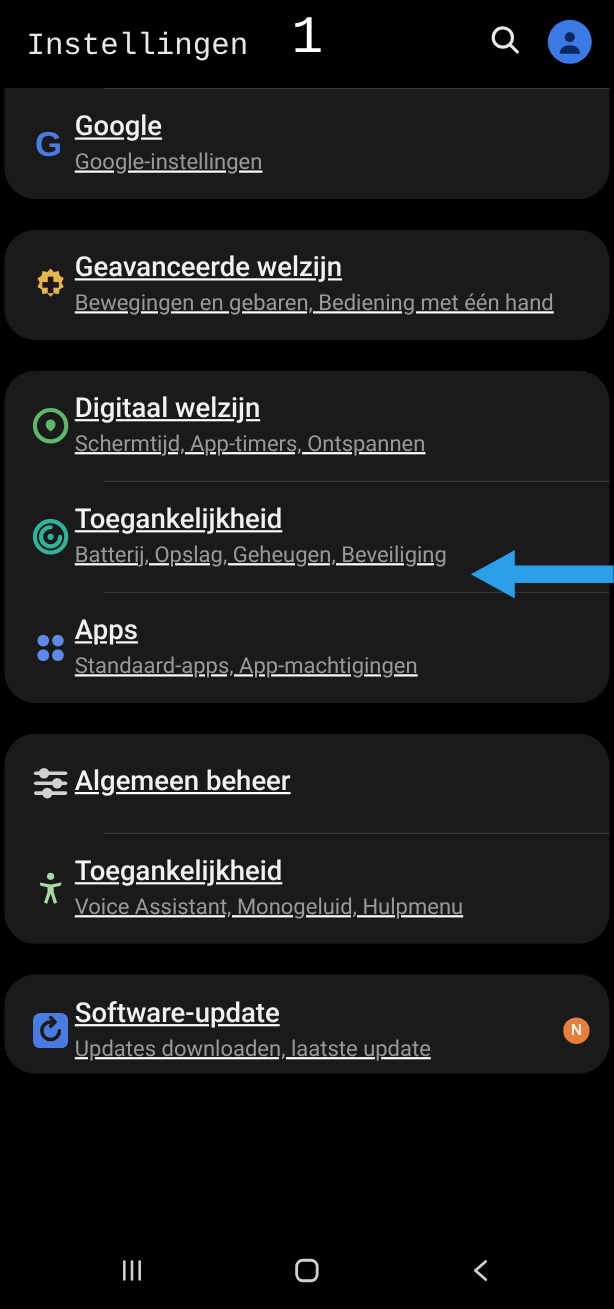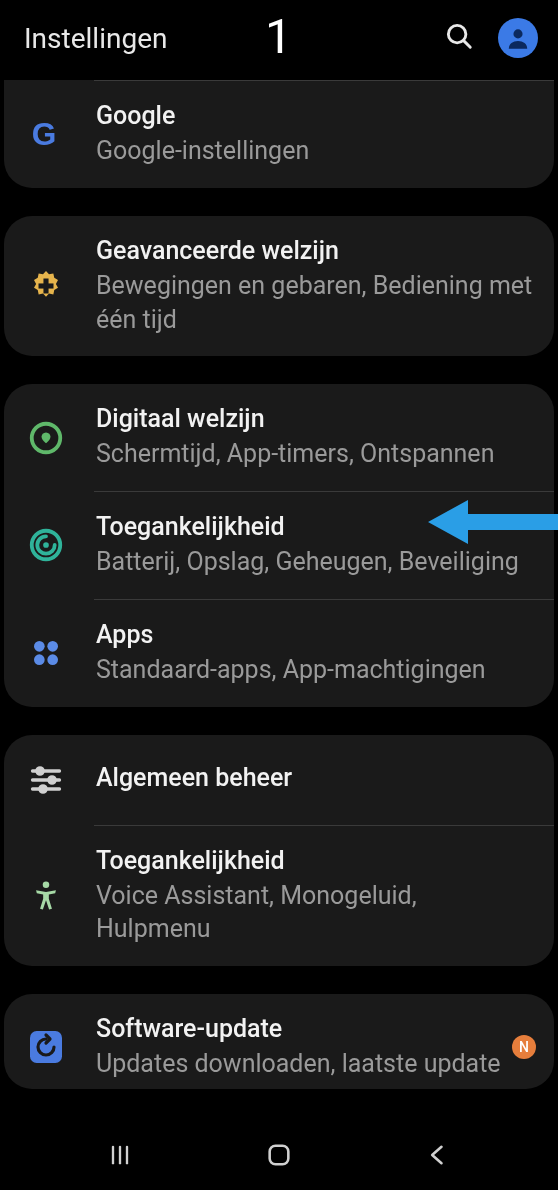--- a/index.html
+++ b/index.html
@@ -7,23 +7,24 @@
       width: 558px;
       height: 1190px;
       background: #000;
       font-family: -apple-system, BlinkMacSystemFont, "Segoe UI", Roboto, sans-serif;
       color: #fff;
       overflow: hidden;
       position: relative;
     }
     .header {
       display: flex;
-      align-items: center;
+      align-items: flex-end;
       padding: 18px 20px 18px 24px;
       position: relative;
+      font-family: Liberation Mono, monospace;
     }
     .header-title {
       font-size: 28px;
       font-weight: 400;
       color: #e8e8e8;
     }
     .header-step {
       position: absolute;
       left: 265px;
       top: 8px;
@@ -70,32 +71,32 @@
     }
     .item-icon {
       width: 44px;
       height: 44px;
       display: flex;
       align-items: center;
       justify-content: center;
       flex-shrink: 0;
     }
     .item-body {
-      margin-left: 28px;
       flex: 1;
       min-width: 0;
+      text-decoration: underline;
     }
     .item-title {
       font-size: 25px;
       font-weight: 500;
       color: #f2f2f2;
       margin-bottom: 4px;
     }
     .item-sub {
-      font-size: 25px;
+      font-size: 20px;
       color: #9a9a9a;
       line-height: 1.35;
     }
     .divider {
       height: 1px;
       background: #3a3a3a;
       margin-left: 90px;
     }
     .badge {
       width: 24px;
@@ -178,21 +179,21 @@
     <div class="item">
       <div class="item-icon">
         <svg viewBox="0 0 24 24" width="36" height="36" fill="#e6b44c">
             <path d="M12 2l2 2.2 2.9-.6.6 2.9L20 8l-1.4 2.6L20 13.2l-2.5 1.5-.6 2.9-2.9-.6L12 19.2l-2-2.2-2.9.6-.6-2.9L4 13.2l1.4-2.6L4 8l2.5-1.5.6-2.9 2.9.6L12 2z"></path>
             <rect x="10.3" y="7" width="3.4" height="10" fill="#1a1a1a"></rect>
             <rect x="7" y="10.3" width="10" height="3.4" fill="#1a1a1a"></rect>
           </svg>
       </div>
       <div class="item-body">
         <div class="item-title">Geavanceerde welzijn</div>
-        <div class="item-sub">Bewegingen en gebaren, Bediening met één tijd</div>
+        <div class="item-sub">Bewegingen en gebaren, Bediening met één hand</div>
       </div>
     </div>
   </div>
 
   <div class="group">
     <div class="item">
       <div class="item-icon">
         <svg viewBox="0 0 24 24" width="38" height="38" fill="none" stroke="#5fb86a" stroke-width="2.4">
             <circle cx="12" cy="12" r="9"></circle>
             <path d="M12 8.5c-1.8 0-2.8 1.4-2.8 2.6 0 2.4 2.8 4.2 2.8 4.2s2.8-1.8 2.8-4.2c0-1.2-1-2.6-2.8-2.6z" fill="#5fb86a" stroke="none"></path>

